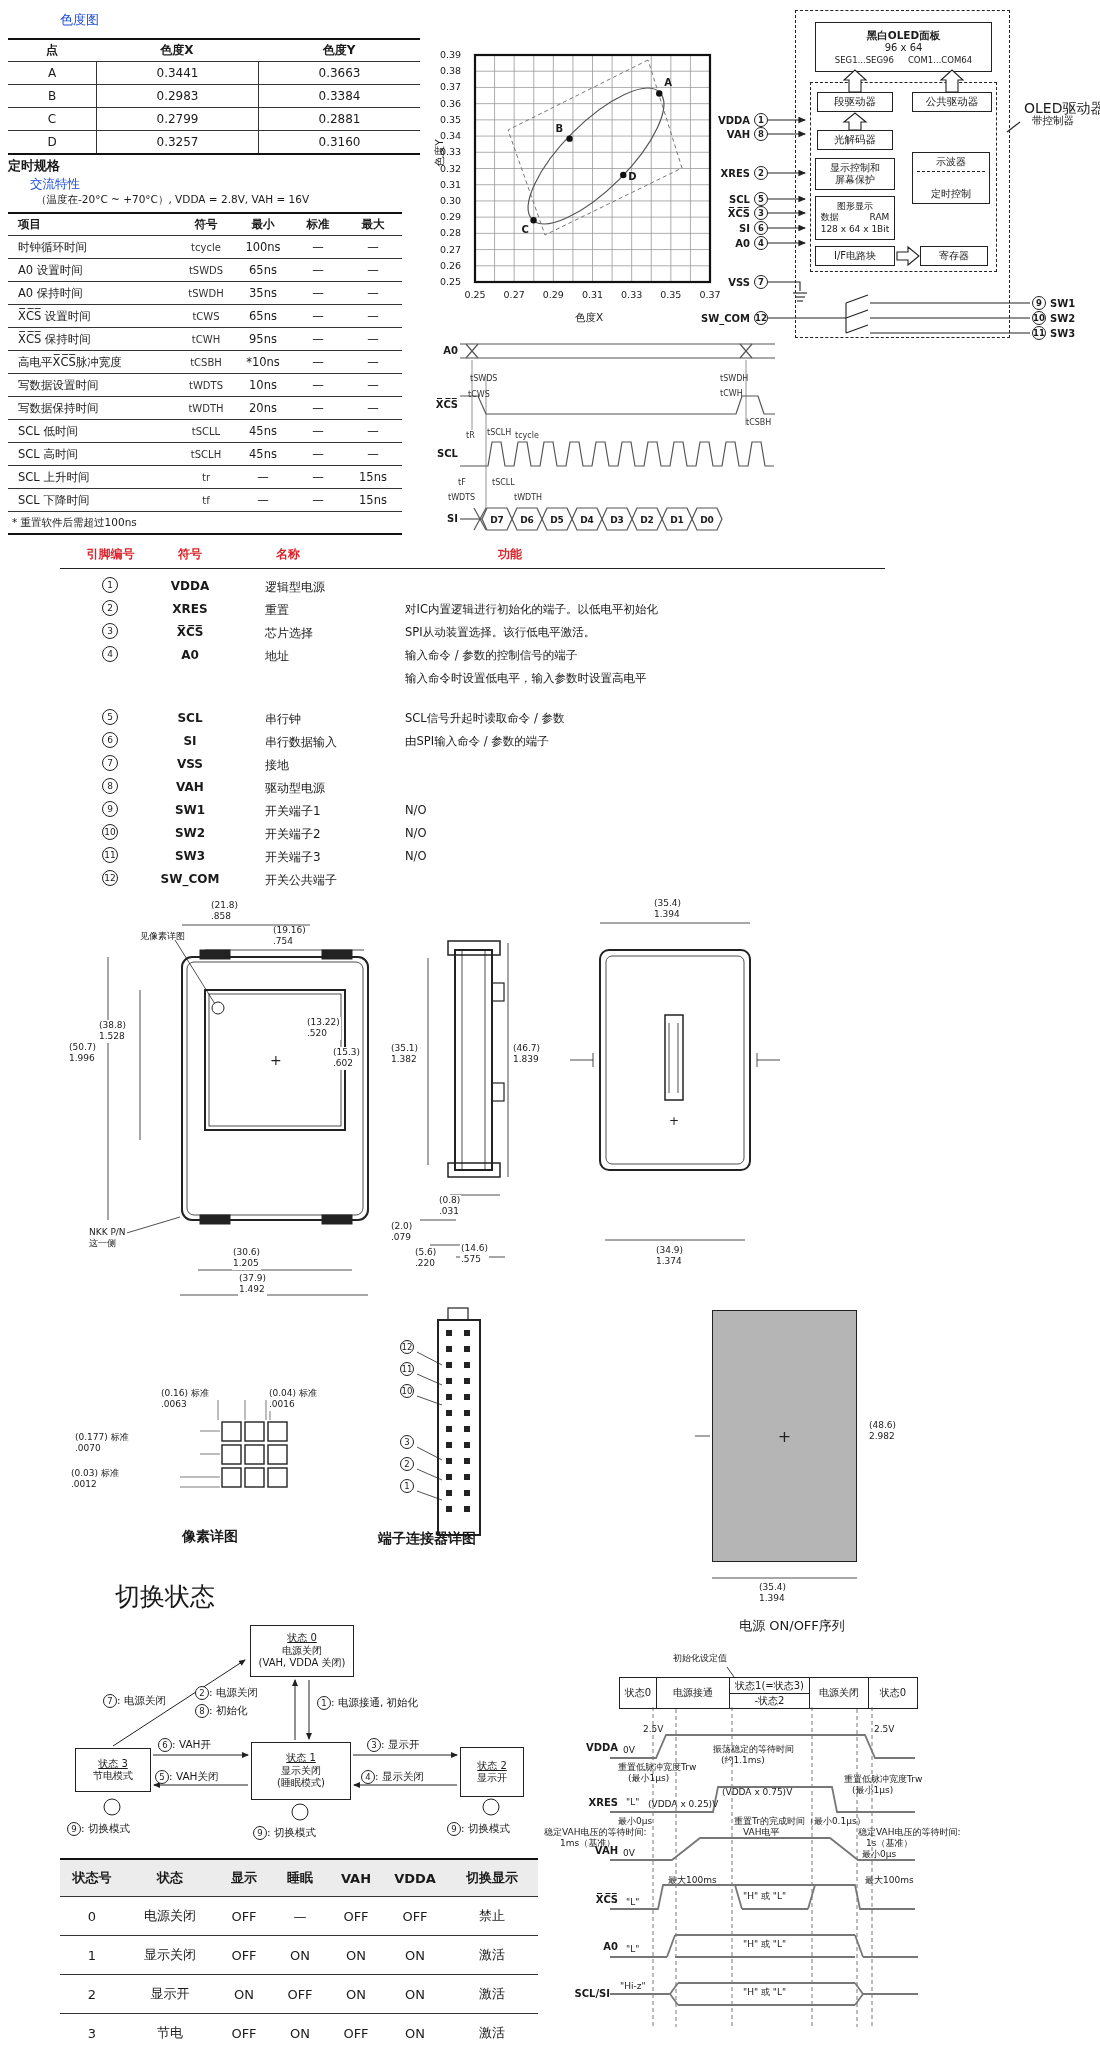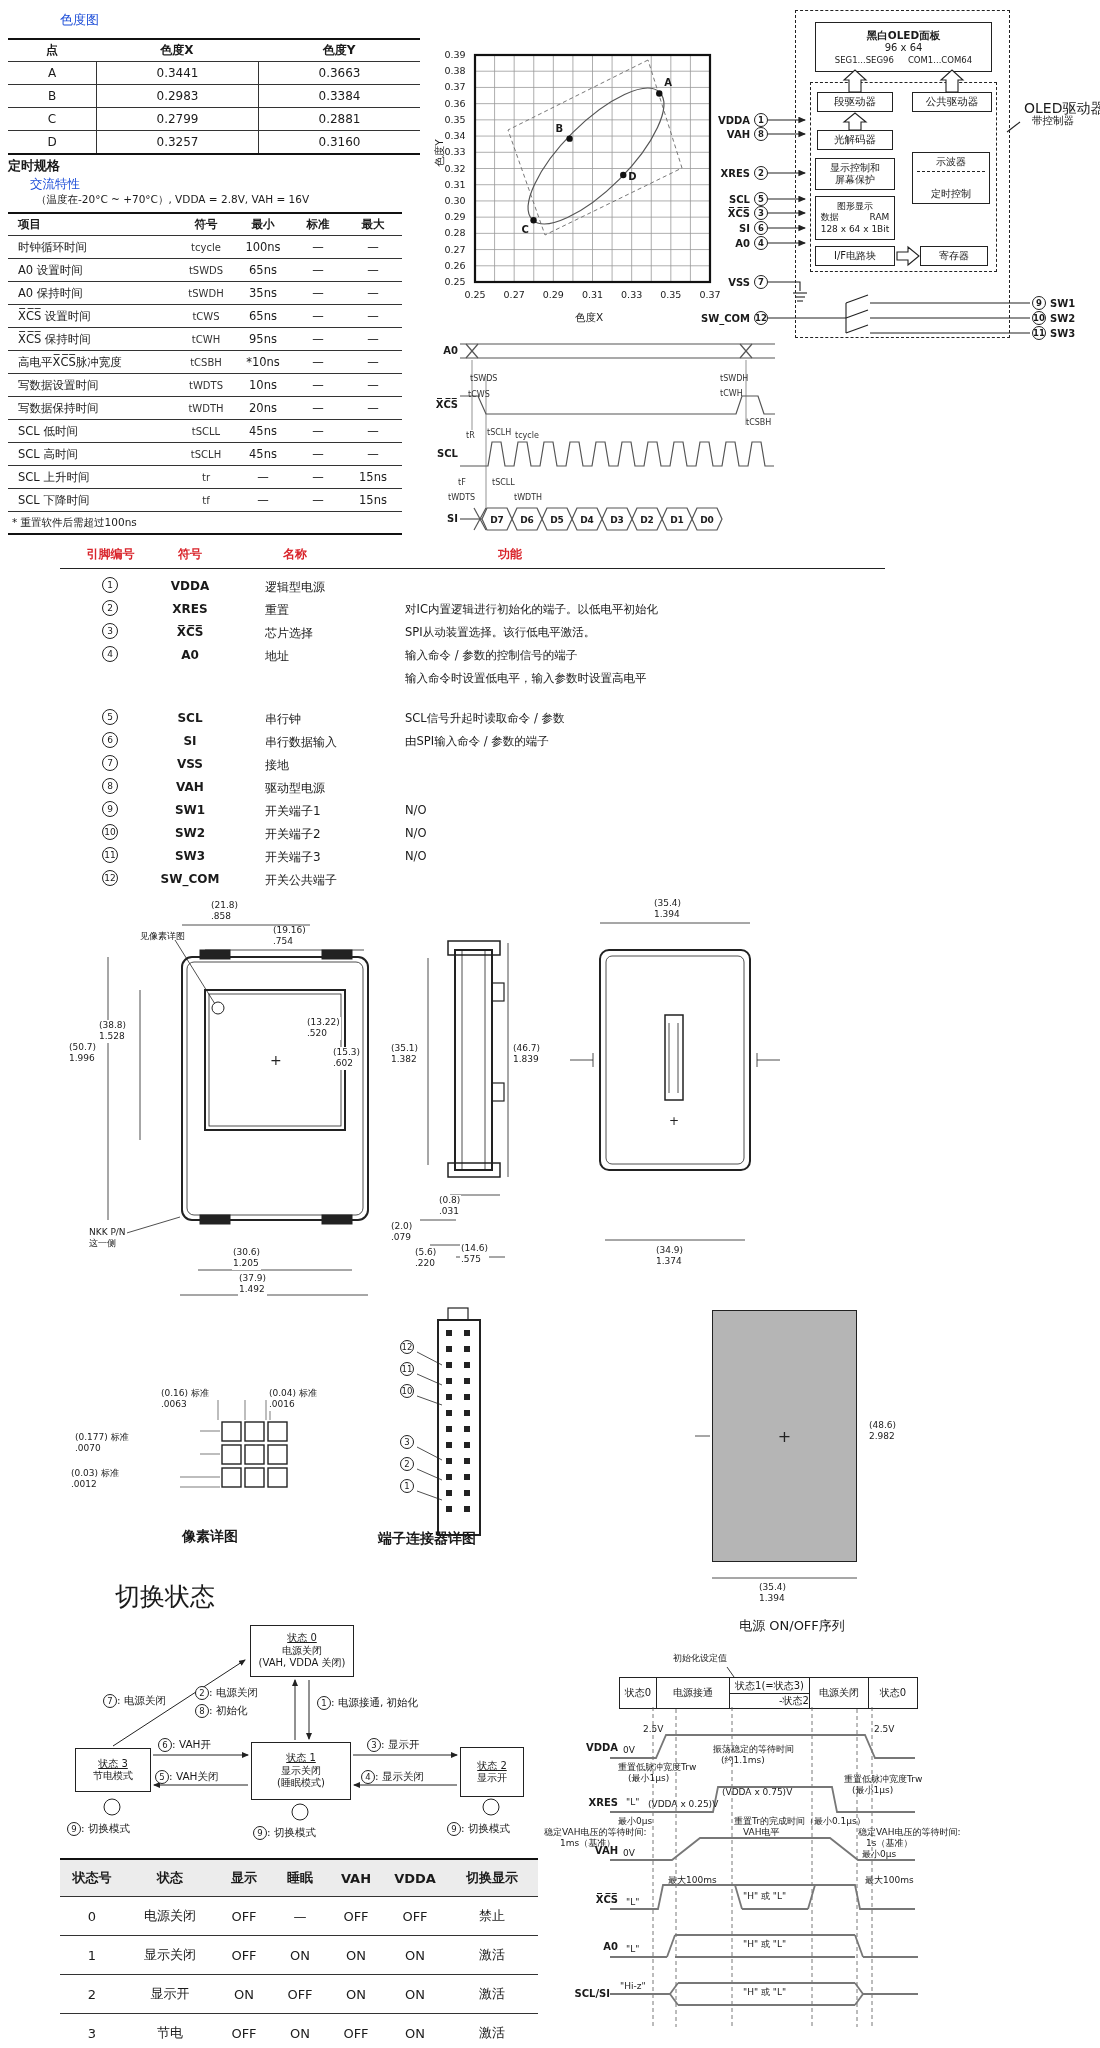--- a/index.html
+++ b/index.html
@@ -24,21 +24,21 @@
   #ttable{position:absolute;left:8px;top:212px;width:394px;border-top:2px solid #111;border-bottom:2px solid #111;font-size:11.5px}
   .trow{display:grid;grid-template-columns:170px 56px 58px 52px 58px;height:22px;align-items:stretch;text-align:center;border-top:1px solid #333}
   .trow>span{display:flex;align-items:center;justify-content:center}
   .trow>span:first-child{justify-content:flex-start;padding-left:10px}
   .trow.hd{border-top:none;font-weight:bold;height:21px}
   .sym{font-size:10px;color:#333}
   .tfoot{height:21px;display:flex;align-items:center;padding-left:4px;border-top:1px solid #333;font-size:10.5px}
   
   #chart{position:absolute;left:420px;top:28px;width:335px;height:305px}
   #chart .tick{position:absolute;font-size:9.5px;white-space:nowrap}
-  #chart .yt{width:30px;text-align:center}
+  #chart .yt{width:30px;text-align:left}
   #chart .xt{width:28px;text-align:center}
   #chart .ptlbl{position:absolute;font-size:10px;font-weight:bold}
   
   #block{position:absolute;left:600px;top:4px;width:500px;height:348px;font-size:10.5px}
   .bpin{position:absolute;display:flex;align-items:center;gap:4px;height:14px;font-size:10px;font-weight:bold}
   .bpin.l{justify-content:flex-end}
   
   #wave{position:absolute;left:430px;top:330px;width:372px;height:215px;font-size:8px;color:#333}
   .wlbl{position:absolute;width:28px;text-align:right;font-size:10px;font-weight:bold;color:#1a1a1a}
   .wbit{position:absolute;width:30px;text-align:center;font-size:9px;font-weight:bold;top:181px;height:19px;line-height:19px;color:#1a1a1a}
@@ -55,21 +55,21 @@
   
   #stable{position:absolute;left:60px;top:1858px;width:478px;border-top:2px solid #111;border-bottom:2px solid #111;font-size:13px}
   .srow{display:grid;grid-template-columns:64px 92px 56px 56px 56px 62px 92px;height:38px;align-items:center;text-align:center;border-top:1px solid #333}
   .srow.hd{border-top:none;background:#ececec;font-weight:bold;height:36px}
   
   #pwr{position:absolute;left:460px;top:1645px;width:640px;height:403px;font-size:9px}
   #pwr .slbl{position:absolute;width:50px;text-align:right;font-size:10px;font-weight:bold}
   .phdr{position:absolute;left:160px;top:32px;display:flex;height:32px;font-size:10px}
   .phdr>div{border:1px solid #222;margin-left:-1px;display:flex;flex-direction:column;align-items:center;justify-content:center;background:#fff;box-sizing:border-box}
   .phdr .two span{display:block;line-height:14px}
-  .phdr .two span+span{border-top:1px solid #222;width:100%;text-align:right}
+  .phdr .two span+span{border-top:1px solid #222;width:100%;text-align:center}
   svg text{font-family:"DejaVu Sans","Liberation Sans",sans-serif}
 </style>
 </head>
 <body>
 
 <div id="page">
 
   <span class="t red" style="left:60px;top:12px;font-size:13px">色度图</span>
   <div id="chroma">
     <div class="crow hd">
@@ -421,21 +421,21 @@
     <span class="wbit" style="left:142px">D4</span>
     <span class="wbit" style="left:172px">D3</span>
     <span class="wbit" style="left:202px">D2</span>
     <span class="wbit" style="left:232px">D1</span>
     <span class="wbit" style="left:262px">D0</span>
   </div>
 
   <div id="pins">
     <span class="hd" style="left:8px;top:6px;width:95px">引脚编号</span>
     <span class="hd" style="left:85px;top:6px;width:100px">符号</span>
-    <span class="hd" style="left:185px;top:6px;width:110px">名称</span>
+    <span class="hd" style="left:178px;top:6px;width:110px">名称</span>
     <span class="hd" style="left:400px;top:6px;width:110px">功能</span>
     <div style="position:absolute;left:5px;top:28px;width:825px;border-top:1.5px solid #222"></div>
     <div class="pnum" style="left:47px;top:37px"><span class="c">1</span></div>
       <span class="prow-sym" style="left:85px;top:39px">VDDA</span>
       <span class="prow-name" style="left:210px;top:39px">逻辑型电源</span>
     <div class="pnum" style="left:47px;top:60px"><span class="c">2</span></div>
       <span class="prow-sym" style="left:85px;top:62px">XRES</span>
       <span class="prow-name" style="left:210px;top:62px">重置</span>
       <span class="prow-func" style="left:350px;top:62px">对IC内置逻辑进行初始化的端子。以低电平初始化</span>
     <div class="pnum" style="left:47px;top:83px"><span class="c">3</span></div>

